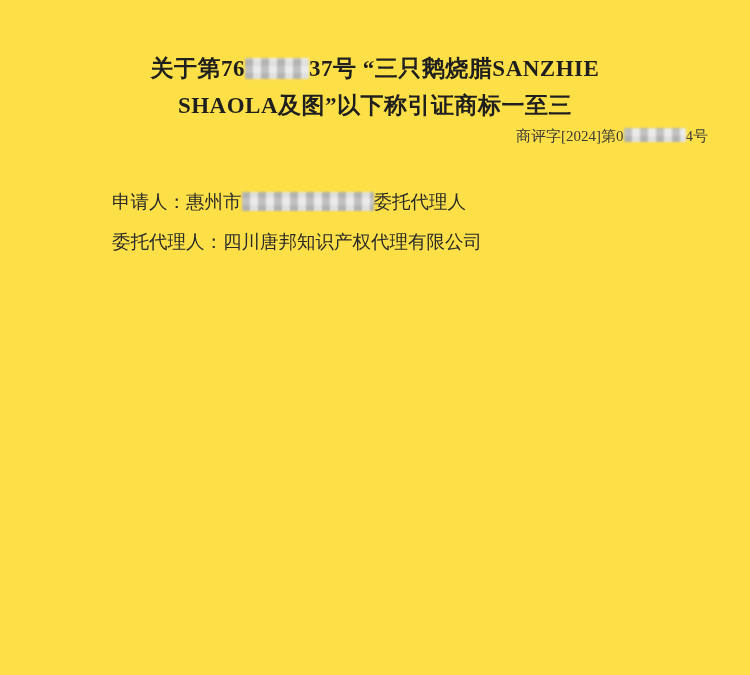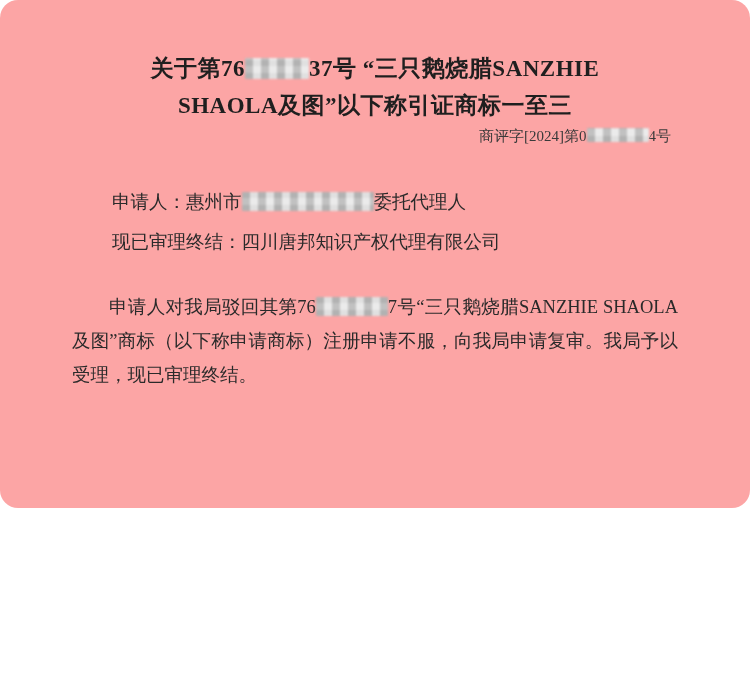--- a/index.html
+++ b/index.html
@@ -4,39 +4,38 @@
 <style>
   html,body{
     margin:0;
     padding:0;
     background:#ffffff;
     font-family:"Liberation Serif","DejaVu Serif",serif;
   }
   .page{
     position:relative;
     width:750px;
-    height:508px;
-    background:#fca5a5;
+    height:675px;
+    background:#fde047;
     color:#262626;
     overflow:hidden;
-    border-radius:18px;
   }
   .title{
     margin:50px 40px 0 40px;
     text-align:center;
     font-size:23px;
     font-weight:700;
     line-height:37px;
     color:#1f1f1f;
     letter-spacing:0.5px;
   }
   .title-line{display:block;}
   .doc-number{
     margin-top:3px;
-    padding-right:79px;
+    padding-right:42px;
     text-align:right;
     font-size:15px;
     color:#3a3a3a;
   }
   .info-block{
     margin:36px 72px 0 112px;
     font-size:18.5px;
     line-height:40px;
     color:#2a2a2a;
   }
@@ -75,20 +74,19 @@
 
   <h1 class="title">
     <span class="title-line"><span>关于第76</span><span class="redact redact-title"></span><span>37号 “三只鹅烧腊SANZHIE</span></span>
     <span class="title-line">SHAOLA及图”以下称引证商标一至三</span>
   </h1>
 
   <div class="doc-number"><span>商评字[2024]第0</span><span class="redact redact-docnum"></span><span>4号</span></div>
 
   <div class="info-block">
     <div class="info-line"><span>申请人：惠州市</span><span class="redact redact-applicant"></span><span>委托代理人</span></div>
-    <div class="info-line">现已审理终结：四川唐邦知识产权代理有限公司</div>
+    <div class="info-line">委托代理人：四川唐邦知识产权代理有限公司</div>
   </div>
 
   <div class="doc-body">
-    <p><span>申请人对我局驳回其第76</span><span class="redact redact-p1"></span><span>7号“三只鹅烧腊SANZHIE SHAOLA及图”商标（以下称申请商标）注册申请不服，向我局申请复审。我局予以受理，现已审理终结。</span></p>
   </div>
 
 </div>
 
 </body></html>

